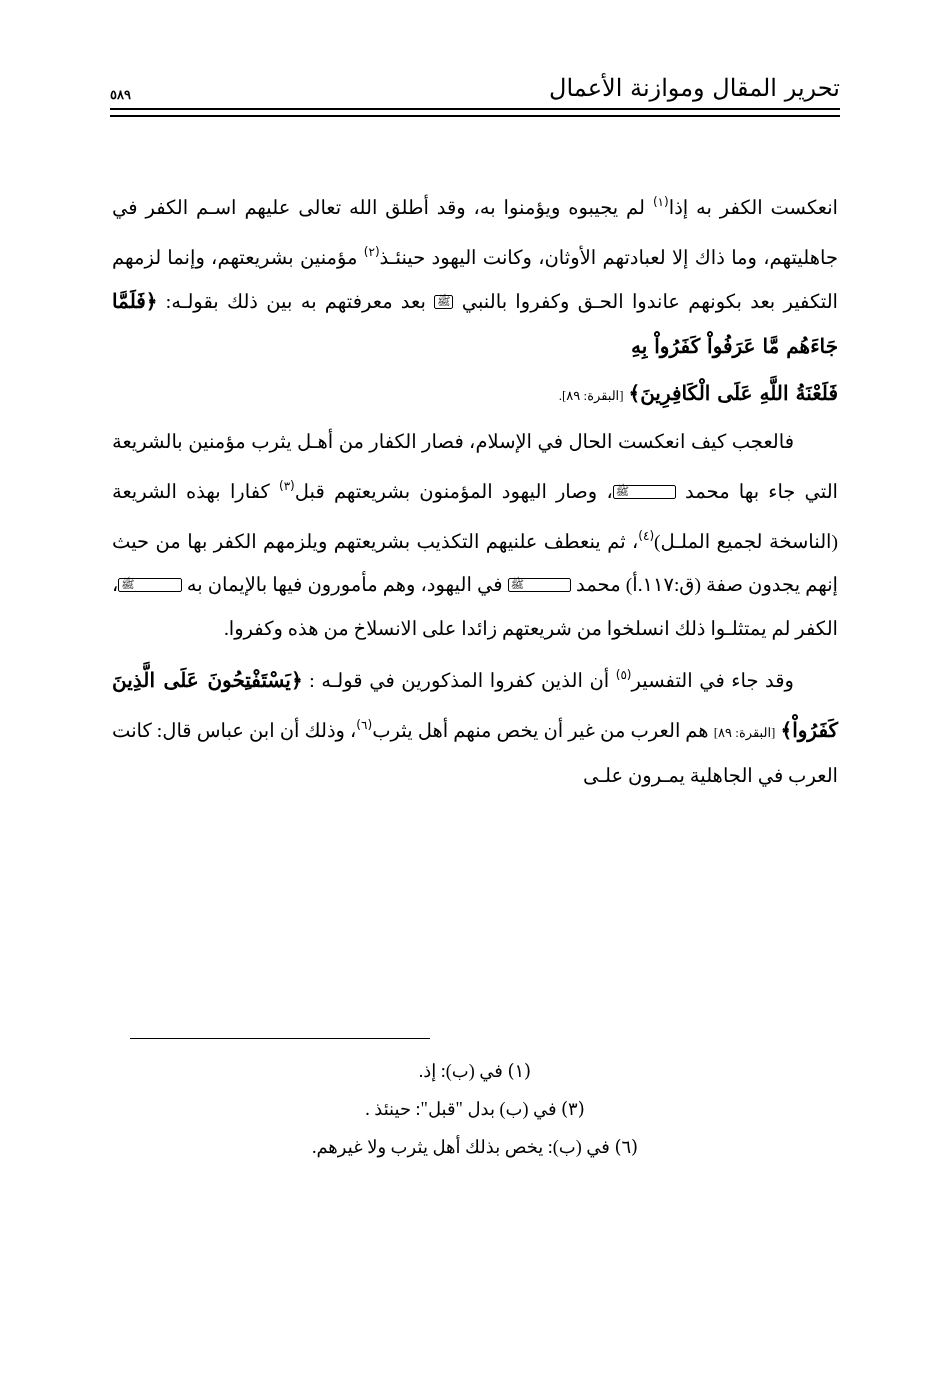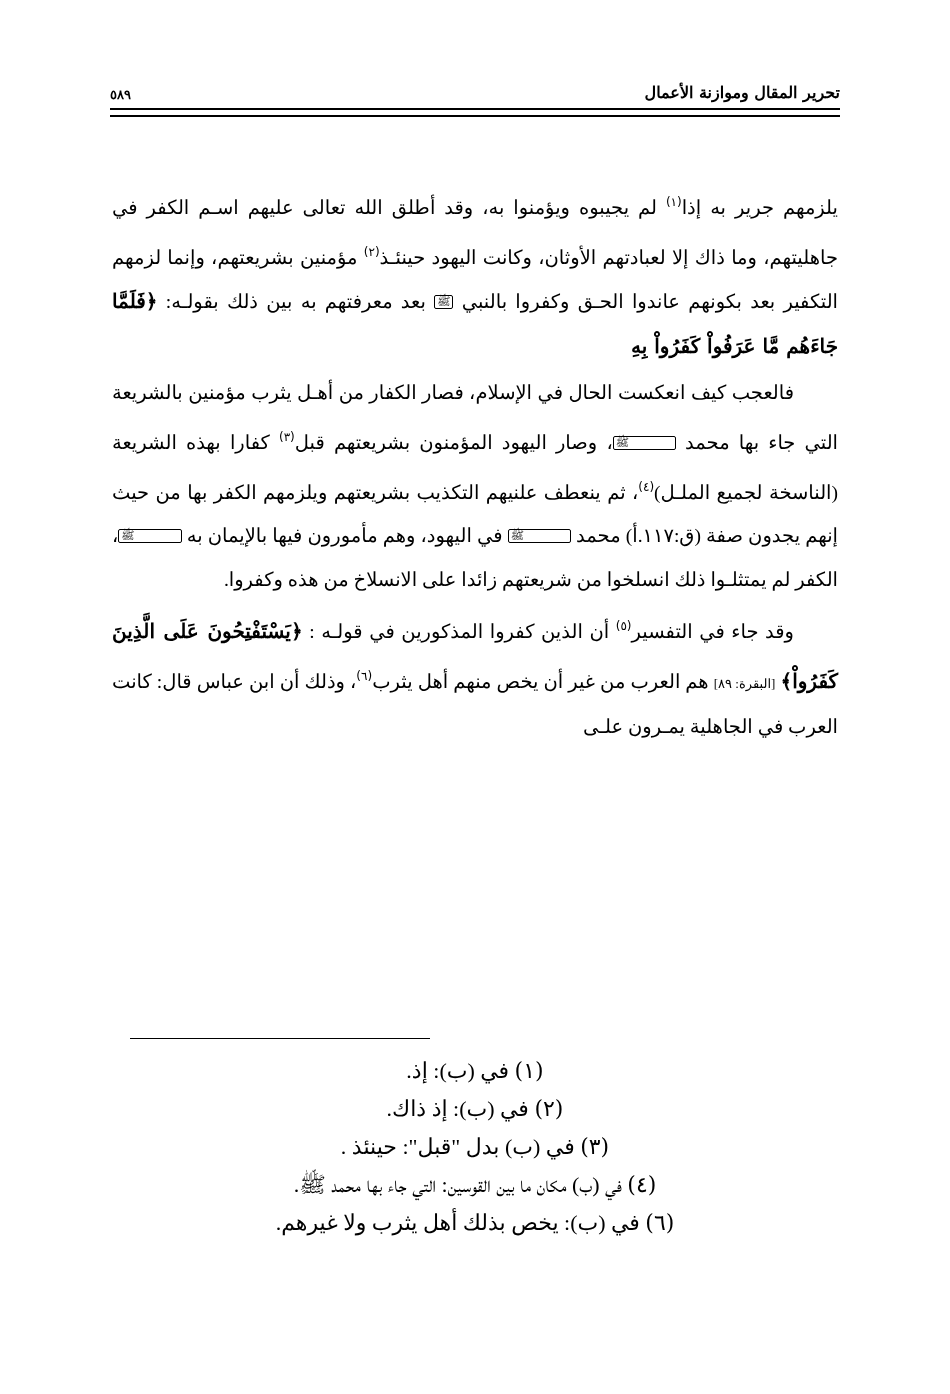--- a/index.html
+++ b/index.html
@@ -30,22 +30,22 @@
     height: 46px;
   }
   .header-row {
     display: flex;
     flex-direction: row;
     align-items: flex-end;
     justify-content: space-between;
     height: 34px;
   }
   .book-title {
-    font-size: 16px;
-    font-weight: bold;
+    font-size: 24px;
+    font-weight: normal;
     letter-spacing: 0px;
     white-space: nowrap;
     font-family: "DejaVu Serif", "Liberation Serif", serif;
   }
   .page-number {
     font-size: 13px;
     font-weight: bold;
     font-family: "DejaVu Serif", "Liberation Serif", serif;
     letter-spacing: 1px;
   }
@@ -123,21 +123,21 @@
   }
   .fn-list {
     margin: 0;
     padding: 14px 0 0 0;
     list-style: none;
     text-align: center;
   }
   .fn-item {
     display: block;
     white-space: nowrap;
-    font-size: 22px;
+    font-size: 18px;
   }
   .fn-num {
     font-family: "DejaVu Serif", "Liberation Serif", serif;
   }
 </style>
 </head>
 <body>
 
 <div class="page">
 
@@ -145,26 +145,30 @@
     <div class="header-row">
       <span class="book-title">تحرير المقال وموازنة الأعمال</span>
       <span class="page-number">٥٨٩</span>
     </div>
     <div class="header-rule"></div>
   </div>
 
   <div class="content">
 
     <p class="para">
-      <span>يلزمهم جرير به إذا</span><span class="sup">(١)</span><span> لم يجيبوه ويؤمنوا به، وقد أطلق الله تعالى عليهم اسـم</span>
+      <span>انعكست الكفر به إذا</span><span class="sup">(١)</span><span> لم يجيبوه ويؤمنوا به، وقد أطلق الله تعالى عليهم اسـم</span>
       <span>الكفر في جاهليتهم، وما ذاك إلا لعبادتهم الأوثان، وكانت اليهود حينئـذ</span><span class="sup">(٢)</span>
       <span>مؤمنين بشريعتهم، وإنما لزمهم التكفير بعد  بكونهم عاندوا الحـق وكفروا</span>
       <span>بالنبي </span><span class="sigla">ﷺ</span><span> بعد معرفتهم به بين ذلك بقولـه: </span><span class="quran">﴿فَلَمَّا جَاءَهُم مَّا عَرَفُواْ كَفَرُواْ بِهِ</span>
     </p>
 
+    <p class="para centered">
+      <span class="quran">فَلَعْنَةُ اللَّهِ عَلَى الْكَافِرِينَ﴾</span>
+      <span class="ref">[البقرة: ٨٩].</span>
+    </p>
 
     <p class="para indent">
       <span>فالعجب كيف انعكست الحال في الإسلام، فصار الكفار من أهـل</span>
       <span>يثرب مؤمنين بالشريعة التي جاء بها محمد </span><span class="sigla">ﷺ</span><span>، وصار اليهود المؤمنون بشريعتهم</span>
       <span>قبل</span><span class="sup">(٣)</span><span> كفارا بهذه الشريعة (الناسخة لجميع الملـل)</span><span class="sup">(٤)</span><span>، ثم ينعطف علنيهم</span>
       <span>التكذيب بشريعتهم ويلزمهم الكفر بها من حيث إنهم يجدون صفة (ق:١١٧.أ)</span>
       <span>محمد </span><span class="sigla">ﷺ</span><span> في اليهود، وهم مأمورون فيها بالإيمان به </span><span class="sigla">ﷺ</span><span>، الكفر لم يمتثلـوا</span>
       <span>ذلك انسلخوا من شريعتهم زائدا على الانسلاخ من هذه وكفروا.</span>
     </p>
 
@@ -177,30 +181,22 @@
   </div>
 
   <div class="footnotes">
     <div class="footnote-rule"></div>
     <div class="fn-list">
       <div class="fn-item">
         <span class="fn-num">(١)</span>
         <span>في (ب): إذ.</span>
       </div>
       <div class="fn-item">
-        <span class="fn-num">(٢)</span>
-        <span>في (ب): إذ ذاك.</span>
-      </div>
-      <div class="fn-item">
         <span class="fn-num">(٣)</span>
         <span>في (ب) بدل "قبل": حينئذ .</span>
-      </div>
-      <div class="fn-item">
-        <span class="fn-num">(٤)</span>
-        <span>في (ب) مكان ما بين القوسين: التي جاء بها محمد ﷺ.</span>
       </div>
       <div class="fn-item">
         <span class="fn-num">(٦)</span>
         <span>في (ب): يخص بذلك أهل يثرب ولا غيرهم.</span>
       </div>
     </div>
   </div>
 
 </div>
 

